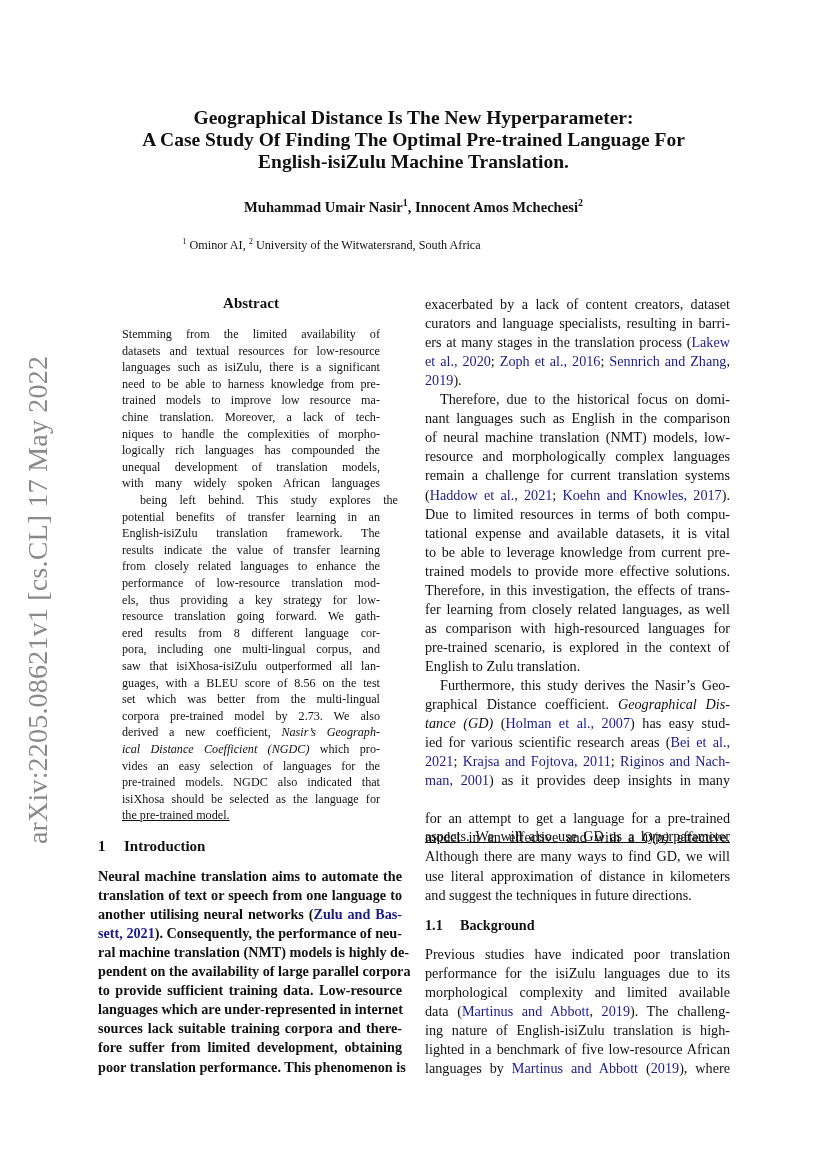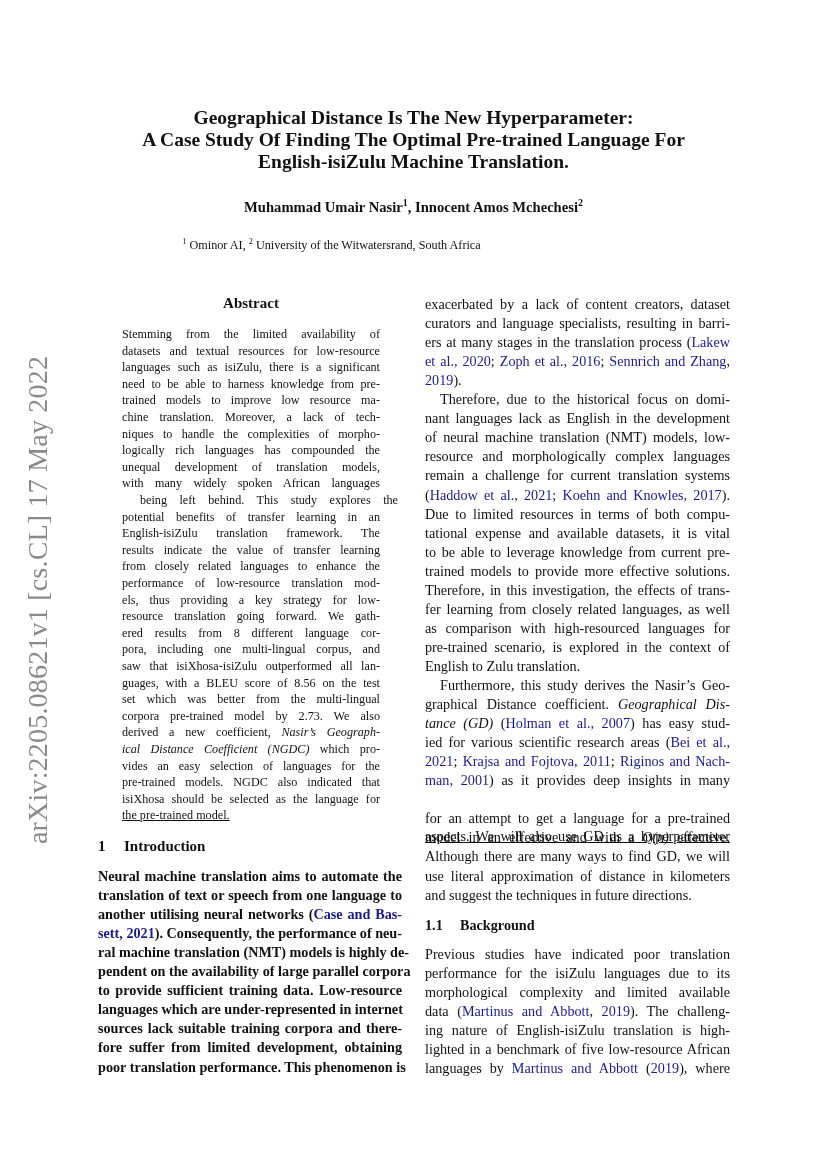--- a/index.html
+++ b/index.html
@@ -81,39 +81,39 @@
     <div class="line abs" style="top: 791.8px;"><span>isiXhosa should be selected as the language for</span></div>
     <div class="line abs last" style="top: 808.4px; text-decoration: underline;"><span>the pre-trained model.</span></div>
   </div>
 
 <div class="sec" style="left:98px; top:838px">
   <span class="num" style="width:26px">1</span><span>Introduction</span>
 </div>
 <div id="intro-body">
     <div class="line body-l" style="top: 868px;"><span>Neural machine translation aims to automate the</span></div>
     <div class="line body-l" style="top: 887.05px;"><span>translation of text or speech from one language to</span></div>
-    <div class="line body-l" style="top: 906.1px;"><span>another utilising neural networks (</span><span class="cite">Case and Bas-</span></div>
+    <div class="line body-l" style="top: 906.1px;"><span>another utilising neural networks (</span><span class="cite">Zulu and Bas-</span></div>
     <div class="line body-l" style="top: 925.15px;"><span class="cite">sett, 2021</span><span>). Consequently, the performance of neu-</span></div>
     <div class="line body-l" style="top: 944.2px;"><span>ral machine translation (NMT) models is highly de-</span></div>
     <div class="line body-l" style="top: 963.25px;"><span>pendent on the availability of large parallel corpora</span></div>
     <div class="line body-l" style="top: 982.3px;"><span>to provide sufficient training data.  Low-resource</span></div>
     <div class="line body-l" style="top: 1001.35px;"><span>languages which are under-represented in internet</span></div>
     <div class="line body-l" style="top: 1020.4px;"><span>sources lack suitable training corpora and there-</span></div>
     <div class="line body-l" style="top: 1039.45px;"><span>fore suffer from limited development, obtaining</span></div>
     <div class="line body-l" style="top: 1058.5px;"><span>poor translation performance. This phenomenon is</span></div>
   </div>
 
 <div id="right-body">
     <div class="line body-r" style="top: 296px;"><span>exacerbated by a lack of content creators, dataset</span></div>
     <div class="line body-r" style="top: 315.05px;"><span>curators and language specialists, resulting in barri-</span></div>
     <div class="line body-r" style="top: 334.1px;"><span>ers at many stages in the translation process (</span><span class="cite">Lakew</span></div>
     <div class="line body-r" style="top: 353.15px;"><span class="cite">et al., 2020</span><span>; </span><span class="cite">Zoph et al., 2016</span><span>; </span><span class="cite">Sennrich and Zhang</span><span>,</span></div>
     <div class="line body-r last" style="top: 372.2px;"><span class="cite">2019</span><span>).</span></div>
     <div class="line body-r indent" style="top: 391.25px;"><span>Therefore, due to the historical focus on domi-</span></div>
-    <div class="line body-r" style="top: 410.3px;"><span>nant languages lack as English in the development</span></div>
+    <div class="line body-r" style="top: 410.3px;"><span>nant languages such as English in the comparison</span></div>
     <div class="line body-r" style="top: 429.35px;"><span>of neural machine translation (NMT) models, low-</span></div>
     <div class="line body-r" style="top: 448.4px;"><span>resource and morphologically complex languages</span></div>
     <div class="line body-r" style="top: 467.45px;"><span>remain a challenge for current translation systems</span></div>
     <div class="line body-r" style="top: 486.5px;"><span>(</span><span class="cite">Haddow et al., 2021</span><span>; </span><span class="cite">Koehn and Knowles, 2017</span><span>).</span></div>
     <div class="line body-r" style="top: 505.55px;"><span>Due to limited resources in terms of both compu-</span></div>
     <div class="line body-r" style="top: 524.6px;"><span>tational expense and available datasets, it is vital</span></div>
     <div class="line body-r" style="top: 543.65px;"><span>to be able to leverage knowledge from current pre-</span></div>
     <div class="line body-r" style="top: 562.7px;"><span>trained models to provide more effective solutions.</span></div>
     <div class="line body-r" style="top: 581.75px;"><span>Therefore, in this investigation, the effects of trans-</span></div>
     <div class="line body-r" style="top: 600.8px;"><span>fer learning from closely related languages, as well</span></div>

